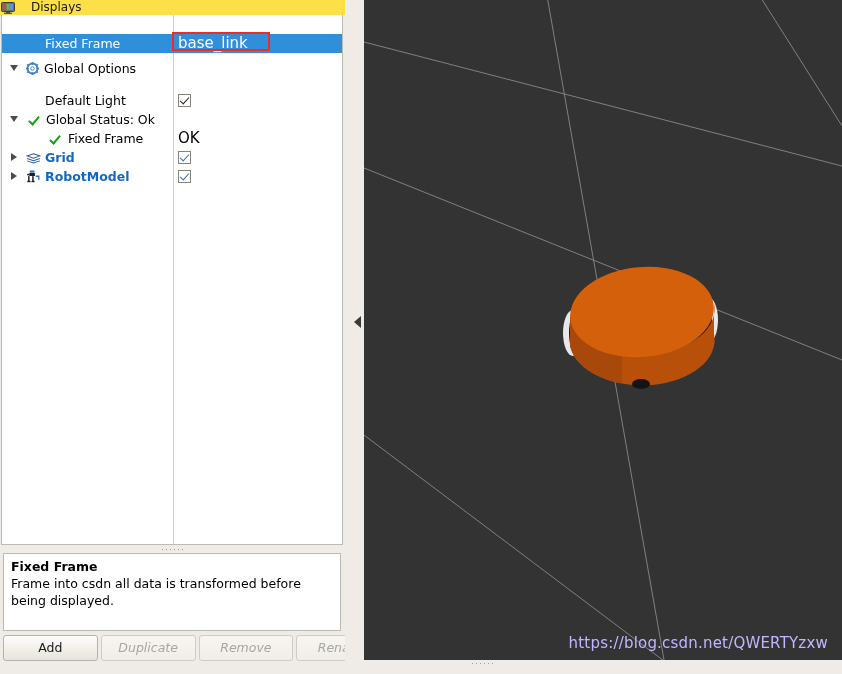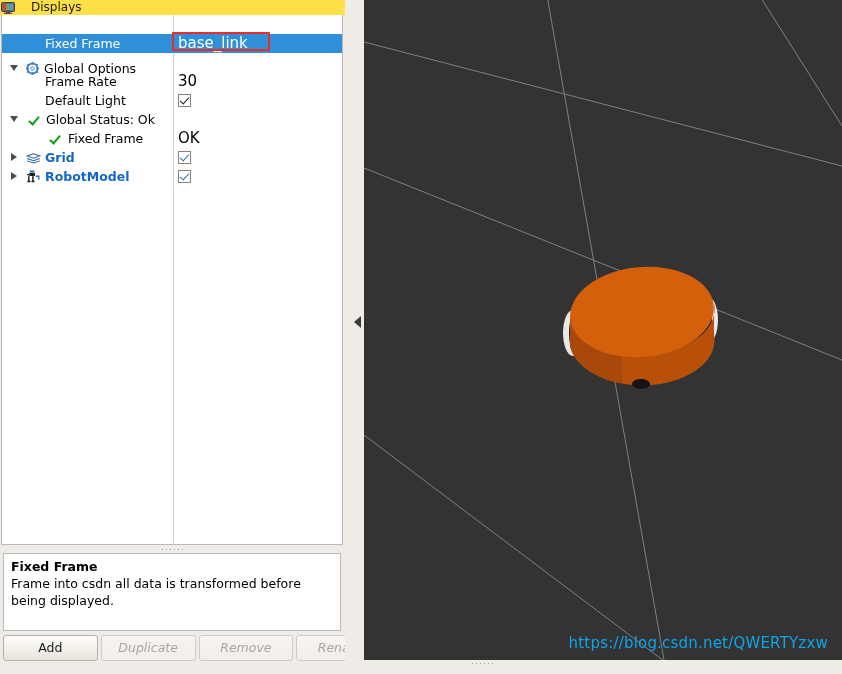--- a/index.html
+++ b/index.html
@@ -279,21 +279,21 @@
     width: 478px; height: 660px;
     background: #333333;
     overflow: hidden;
   }
   #viewport-svg { display: block; }
   #watermark {
     position: absolute;
     right: 14px; bottom: 8px;
     font-family: "DejaVu Sans", "Liberation Sans", sans-serif;
     font-size: 15px;
-    color: #0ea5e9;
+    color: #c4b5fd;
     letter-spacing: 0.2px;
     white-space: nowrap;
   }
   #viewport-bottom-strip {
     position: absolute;
     left: 364px; top: 660px;
     width: 478px; height: 14px;
     background: #efece7;
   }
   #viewport-bottom-grip {
@@ -349,24 +349,20 @@
       </span>
       <span class="row-label" style="left:42px;">Global Options</span>
     </div>
 
     <div class="tree-row selected" style="top:19px;">
       <span class="row-label onsel" style="left:43px;">Fixed Frame</span>
       <span class="row-value onsel">base_link</span>
     </div>
 
 
-    <div class="tree-row" style="top:57px;">
-      <span class="row-label" style="left:43px;">Frame Rate</span>
-      <span class="row-value">30</span>
-    </div>
 
     <div class="tree-row" style="top:76px;">
       <span class="row-label" style="left:43px;">Default Light</span>
       <span class="cb"></span>
     </div>
 
     <div class="tree-row" style="top:95px;">
       <span class="expander open" style="left:8px;"></span>
       <span class="chk-green" style="left:26px;"></span>
       <span class="row-label" style="left:44px;">Global Status: Ok</span>

